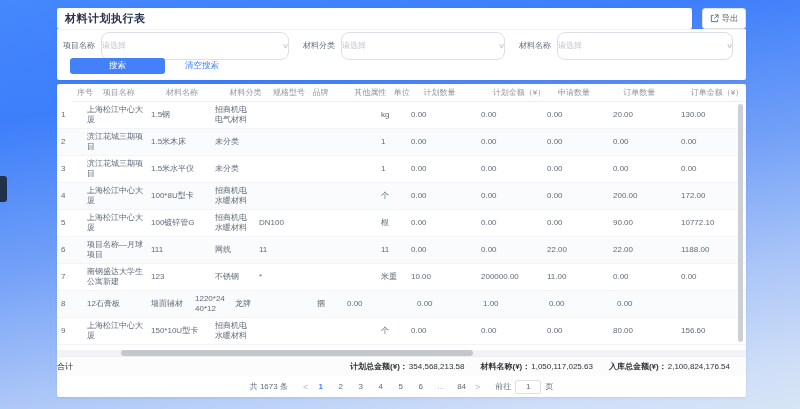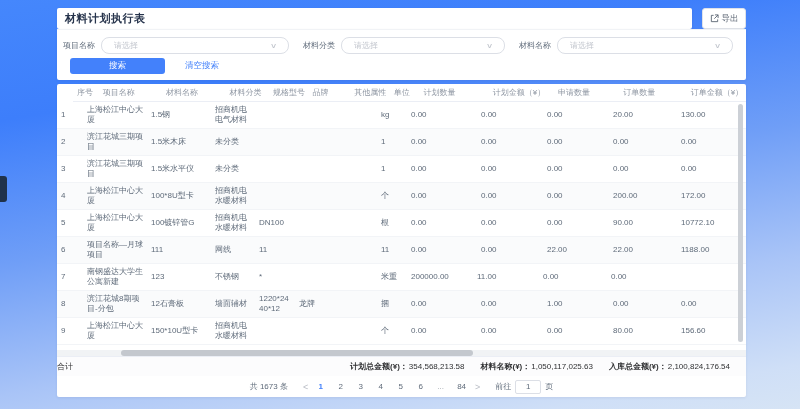--- a/index.html
+++ b/index.html
@@ -25,22 +25,22 @@
     display:flex; align-items:center; justify-content:center; gap:3px;
     font-size:8.5px; color:#5a6472; cursor:pointer; }
   .export-btn svg { display:block; }
 
   
   .filter-card { position:absolute; left:57px; top:29px; width:689px; height:51px;
     border-top:1px solid #f1f3f6; border-radius:0 0 2px 2px; }
   .filter-row { position:absolute; left:6px; top:7px; height:17px; display:flex; align-items:center; }
   .ffield { display:flex; align-items:center; }
   .flabel { font-size:8px; color:#5f6b7a; margin-right:6px; white-space:nowrap; }
-  .fselect { height:17px; border:1px solid #dcdfe6; border-radius:8px; background:#fff;
-    display:flex; align-items:center; padding:0 12px; cursor:pointer; }
+  .fselect { height:28px; border:1px solid #dcdfe6; border-radius:8px; background:#fff;
+    display:flex; align-items:center; padding:0 0; cursor:pointer; }
   .ffield:nth-child(1) .fselect { width:188px; margin-right:14px; }
   .ffield:nth-child(2) .fselect { width:164px; margin-right:14px; }
   .ffield:nth-child(3) .fselect { width:176px; }
   .fplaceholder { font-size:8px; color:#c0c4cc; flex:1; }
   .chev { font-size:7px; color:#c0c4cc; transform:scaleX(1.4); }
   .btn-row { position:absolute; left:13px; top:28px; height:16px; display:flex; align-items:center; }
   .search-btn { width:95px; height:16px; background:#4381fb; border:none; border-radius:3px;
     color:#fff; font-size:8.5px; cursor:pointer; font-family:inherit; }
   .clear-link { margin-left:20px; font-size:8.5px; color:#4381fb; cursor:pointer; }
 
@@ -411,39 +411,39 @@
           </div>
           <div class="td" style="width: 42px;">
             <span></span>
           </div>
           <div class="td" style="width: 40px;">
             <span></span>
           </div>
           <div class="td" style="width: 30px;">
             <span>米重</span>
           </div>
+          <div class="td" style="width: 70px;">
+            <span>10.00</span>
+          </div>
           <div class="td" style="width: 66px;">
             <span>200000.00</span>
           </div>
           <div class="td" style="width: 66px;">
             <span>11.00</span>
           </div>
           <div class="td" style="width: 68px;">
             <span>0.00</span>
           </div>
           <div class="td" style="width: 60px;">
             <span>0.00</span>
           </div>
         </div>
         <div class="trow alt">
           <div class="td" style="width: 26px;">
             <span>8</span>
-          </div>
-          <div class="td" style="width: 64px;">
-            <span>滨江花城8期项目-分包</span>
           </div>
           <div class="td" style="width: 64px;">
             <span>12石膏板</span>
           </div>
           <div class="td" style="width: 44px;">
             <span>墙面辅材</span>
           </div>
           <div class="td" style="width: 40px;">
             <span>1220*2440*12</span>
           </div>

